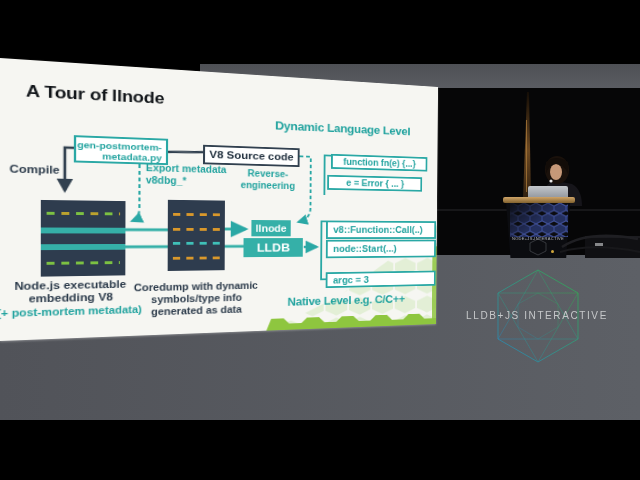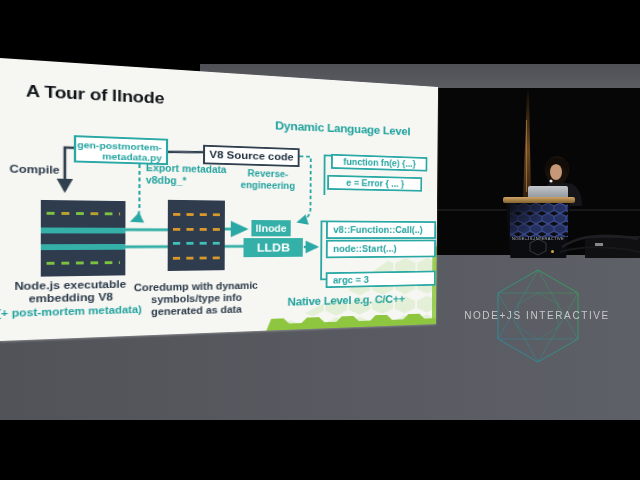--- a/index.html
+++ b/index.html
@@ -73,21 +73,21 @@
       </linearGradient>
     </defs>
     <g stroke="url(#lg)" fill="none" stroke-width="1" opacity="0.85">
       <polygon points="52,4 92,27 92,73 52,96 12,73 12,27"></polygon>
       <polygon points="52,4 92,73 12,73" opacity="0.55"></polygon>
       <polygon points="52,96 12,27 92,27" opacity="0.55"></polygon>
       <line x1="52" y1="4" x2="52" y2="96" opacity="0.45"></line>
       <polygon points="52,27 72,38 72,61 52,73 32,61 32,38" opacity="0.4"></polygon>
     </g>
   </svg>
-  <div class="abs wall-logo-text">NODE+JS INTERACTIVE</div>
+  <div class="abs wall-logo-text">LLDB+JS INTERACTIVE</div>
 
   <svg class="abs" style="left:520px;top:92px;" width="14" height="108">
     <defs>
         <linearGradient id="pg" x1="0" y1="0" x2="0" y2="1">
       <stop offset="0" stop-color="#140d06"></stop>
           <stop offset="0.55" stop-color="#6e4a22"></stop>
           <stop offset="1" stop-color="#2e1f10"></stop>
     </linearGradient>
       </defs>
     <polygon points="7,0 9,0 11,107 3,107" fill="url(#pg)"></polygon>

